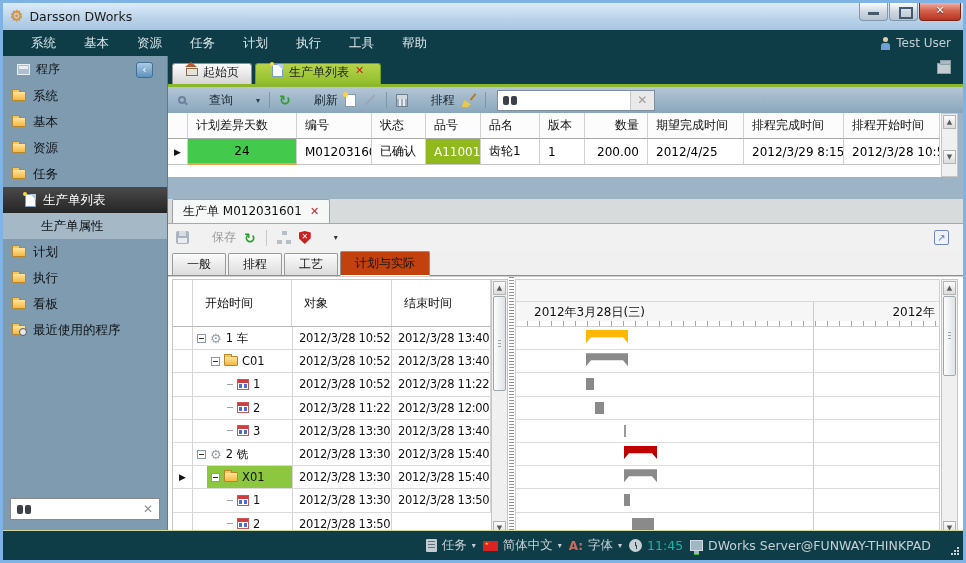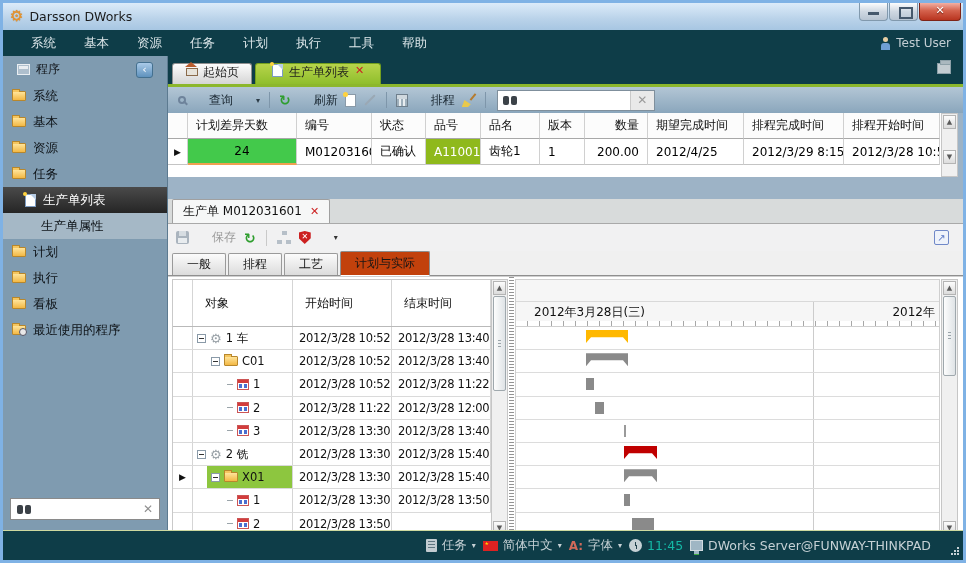--- a/index.html
+++ b/index.html
@@ -409,22 +409,22 @@
       <div class="subtab active">
           <span>计划与实际</span>
         </div>
     </div>
 
     <div class="workarea">
 
       <div class="tree">
         <div class="thead">
           <div class="tg"></div>
+          <div class="tcell tcol-t">开始时间</div>
           <div class="tcell tcol-obj">对象</div>
-          <div class="tcell tcol-t">开始时间</div>
           <div class="tcell tcol-t">结束时间</div>
         </div>
 
         <div class="trow">
           <div class="tg"></div>
           <div class="tcell tcol-obj">
               <div class="obj-inner lvl0">
             <span class="minusbox"></span>
             <span class="icon-gear">⚙</span>
             <span>1 车</span>

